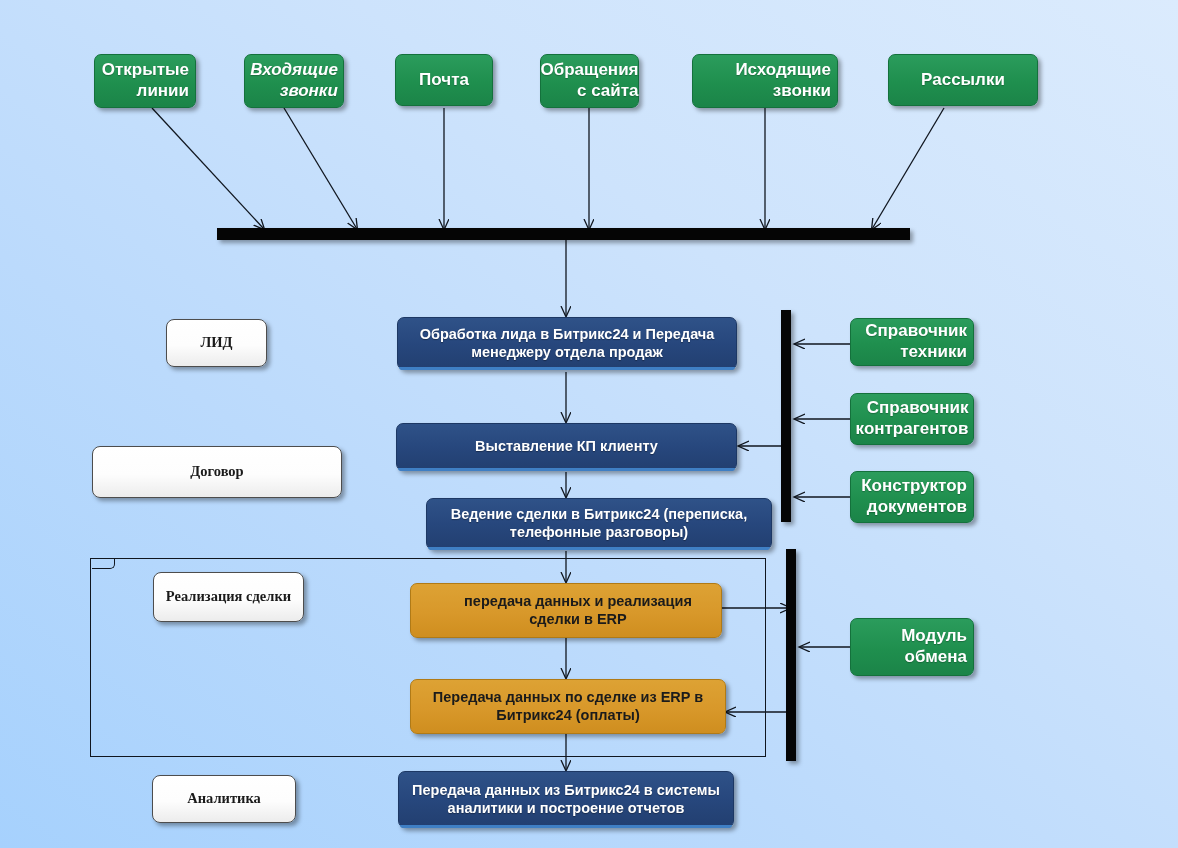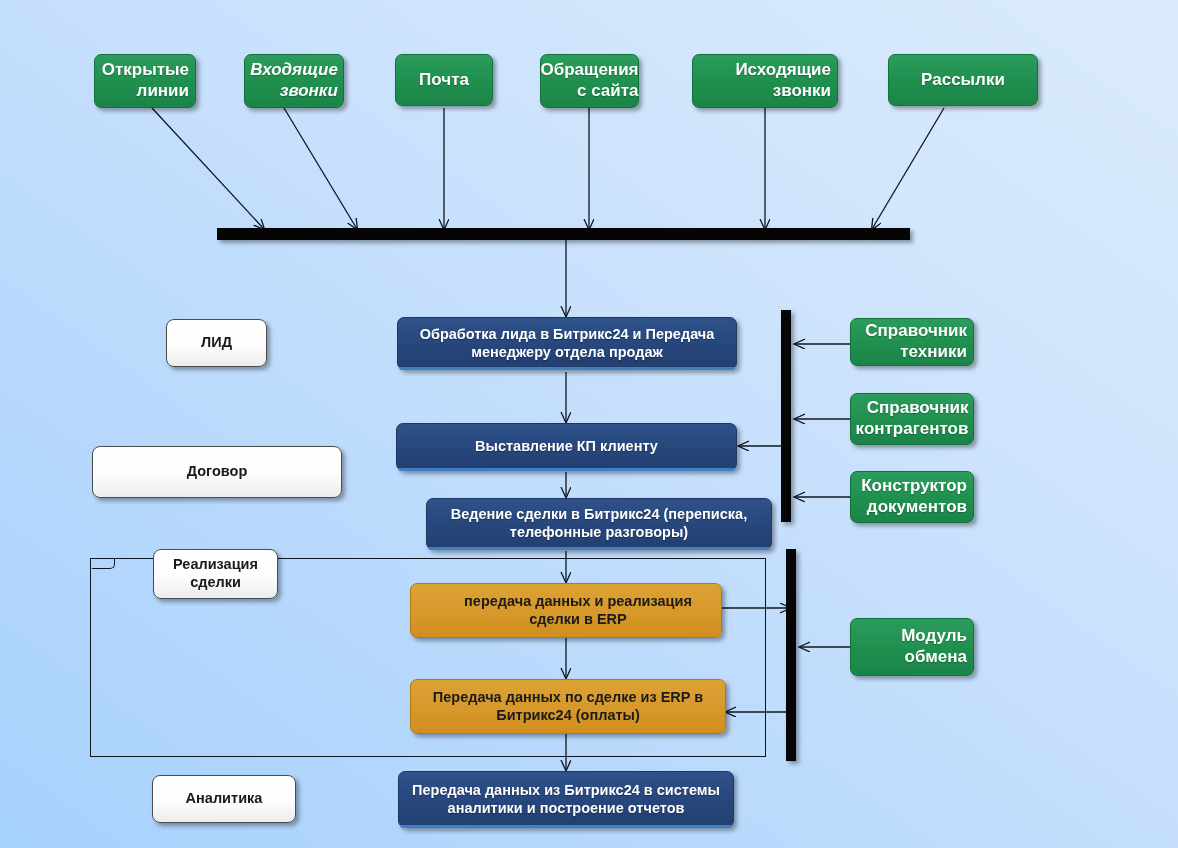--- a/index.html
+++ b/index.html
@@ -69,20 +69,21 @@
     font-size: 14.5px;
   }
 
   
   .white {
     background: linear-gradient(to bottom, #ffffff 0%, #fdfdfd 55%, #ececec 100%);
     border: 1px solid #4d4d4d;
     color: #1a1a1a;
     font-size: 14.5px;
     border-radius: 8px;
+    font-family: Liberation Serif, serif;
   }
 
   
   .bar {
     position: absolute;
     background: #050505;
     box-shadow: 3px 3px 4px rgba(0,0,0,0.35);
   }
 
   
@@ -177,21 +178,21 @@
   <div class="node green" style="left:888px; top:54px; width:150px; height:52px;">
     <span>Рассылки</span>
   </div>
 
   <div class="node white" style="left:166px; top:319px; width:101px; height:48px;">
     <span>ЛИД</span>
   </div>
   <div class="node white" style="left:92px; top:446px; width:250px; height:52px;">
     <span>Договор</span>
   </div>
-  <div class="node white" style="left:153px; top:549px; width:125px; height:50px;">
+  <div class="node white" style="left:153px; top:572px; width:151px; height:50px;">
     <span>Реализация сделки</span>
   </div>
   <div class="node white" style="left:152px; top:775px; width:144px; height:48px;justify-content:center;">
     <span>Аналитика</span>
   </div>
 
   <div class="node blue" style="left:397px; top:317px; width:340px; height:53px;">
     <span>Обработка лида в Битрикс24 и Передача менеджеру отдела продаж</span>
   </div>
   <div class="node blue" style="left:396px; top:423px; width:341px; height:48px;">

